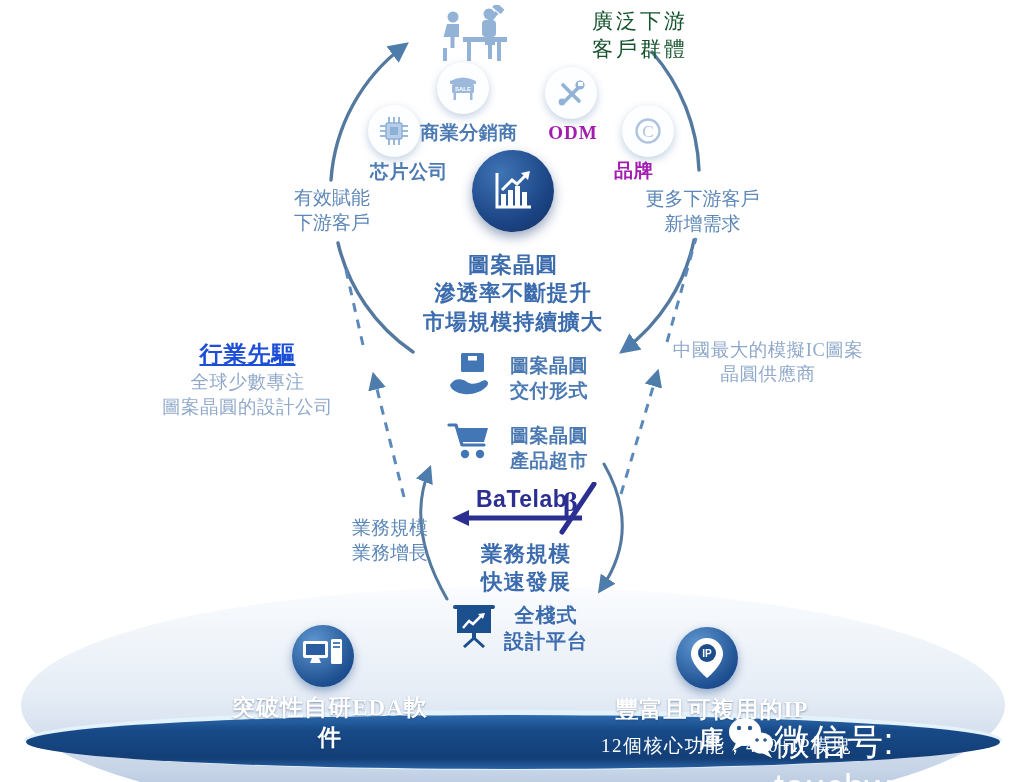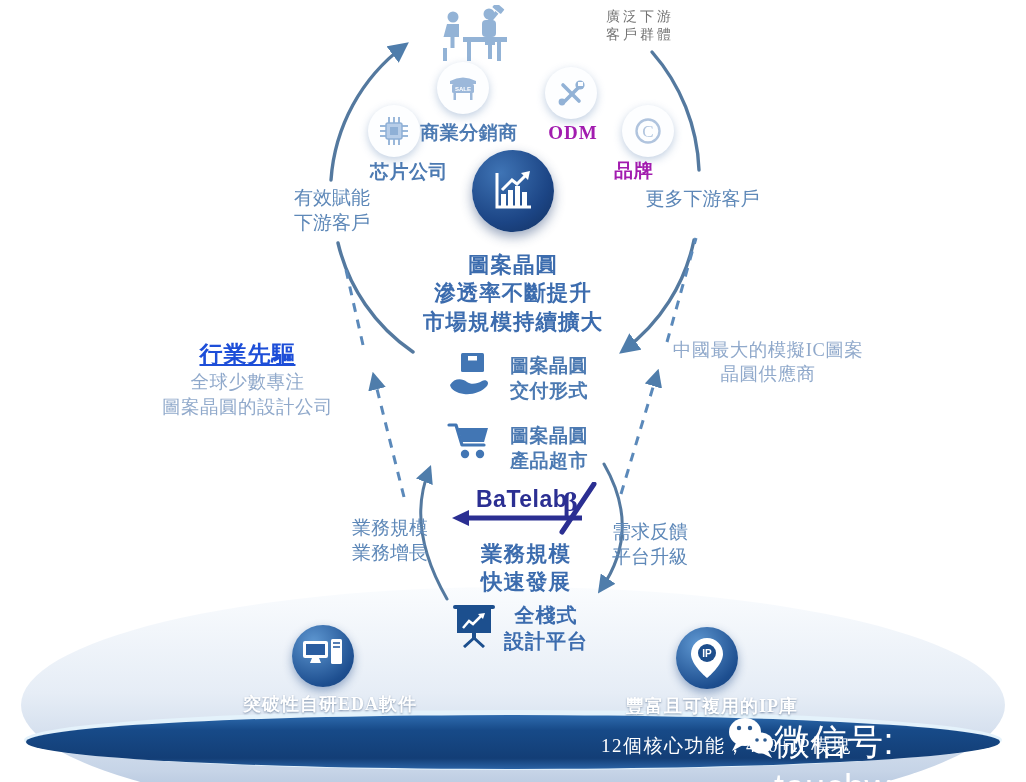--- a/index.html
+++ b/index.html
@@ -7,22 +7,22 @@
          font-family:"Liberation Serif","DejaVu Serif",serif;}
   .layer{position:absolute;left:0;top:0;}
   .abs{position:absolute;}
   .txt{position:absolute;text-align:center;line-height:1.32;}
   .t19{font-size:19px;color:#5e88b8;font-family:Liberation Serif, serif;}
   .t19b{font-size:19px;color:#4c7ab2;font-weight:600;letter-spacing:.5px;}
   .head{font-size:23px;color:#1d4ed8;font-weight:bold;letter-spacing:1px;text-decoration:underline;}
   .sub{font-size:18.5px;color:#90a9cb;letter-spacing:.5px;}
   .cbold{font-size:21.5px;color:#3c6cae;font-weight:bold;letter-spacing:1px;}
   .navyl{font-size:19px;color:#a21caf;font-weight:bold;letter-spacing:1px;}
-  .faint{font-size:14px;color:#737373;letter-spacing:3px;}
-  .white-cap{font-size:18px;color:#ffffff;font-weight:bold;letter-spacing:1px;
+  .faint{font-size:21px;color:#14532d;letter-spacing:3px;}
+  .white-cap{font-size:23px;color:#ffffff;font-weight:bold;letter-spacing:1px;
              text-shadow:0 1px 2px rgba(20,50,90,.45);}
   .band-text{position:absolute;font-size:20px;color:#ffffff;letter-spacing:1.5px;}
   .wm{position:absolute;font-size:36px;color:#ffffff;font-weight:normal;
       font-family:"Liberation Sans","DejaVu Sans",sans-serif;letter-spacing:.5px;}
   .bubble{position:absolute;width:52px;height:52px;border-radius:50%;background:#fdfeff;
           box-shadow:0 3px 9px rgba(120,150,190,.45);display:flex;align-items:center;justify-content:center;}
   .bigcircle{position:absolute;width:82px;height:82px;border-radius:50%;
           background:radial-gradient(circle at 35% 28%,#3f74b5,#1c4585 62%,#133263 95%);
           box-shadow:0 5px 12px rgba(30,60,110,.45);display:flex;align-items:center;justify-content:center;}
   .bcircle{position:absolute;width:62px;height:62px;border-radius:50%;
@@ -160,20 +160,21 @@
       <polygon points="40,3 31,5 38,12" fill="#ffffff"></polygon>
     </svg>
   </div>
 
   <div class="txt t19" style="left:272px;top:185px;width:120px;">
     <div>有效賦能</div>
     <div>下游客戶</div>
   </div>
   <div class="txt t19" style="left:630px;top:186px;width:145px;">
     <div>更多下游客戶</div>
+    <div>新增需求</div>
   </div>
 
   <div class="txt cbold" style="left:393px;top:251px;width:240px;">
     <div>圖案晶圓</div>
     <div>滲透率不斷提升</div>
     <div>市場規模持續擴大</div>
   </div>
 
   <div class="txt" style="left:155px;top:340px;width:185px;">
     <div class="head">行業先驅</div>
@@ -210,24 +211,20 @@
     <text x="28" y="25" font-size="23" font-weight="bold" fill="#2b2f92" font-family="Liberation Sans, sans-serif" letter-spacing="0.5">BaTelab</text>
     <text x="115" y="29" font-size="28" font-weight="bold" fill="#2b2f92" font-family="Liberation Serif, serif">β</text>
     <line x1="146" y1="2" x2="114" y2="50" stroke="#2b2f92" stroke-width="5" stroke-linecap="round"></line>
     <line x1="134" y1="36" x2="18" y2="36" stroke="#2b2f92" stroke-width="5"></line>
     <polygon points="4,36 21,28 21,44" fill="#2b2f92"></polygon>
   </svg>
 
   <div class="txt t19" style="left:335px;top:515px;width:110px;">
     <div>業務規模</div>
     <div>業務增長</div>
-  </div>
-  <div class="txt t19" style="left:595px;top:519px;width:110px;">
-    <div>需求反饋</div>
-    <div>平台升級</div>
   </div>
 
   <div class="txt cbold" style="left:461px;top:540px;width:130px;">
     <div>業務規模</div>
     <div>快速發展</div>
   </div>
 
   <svg class="abs ico" style="left:451px;top:604px;" width="46" height="44" viewBox="0 0 46 44">
     <rect x="2" y="1" width="42" height="4" rx="2" fill="#1c4f8e"></rect>
     <rect x="6" y="5" width="34" height="24" fill="#1c4f8e"></rect>

